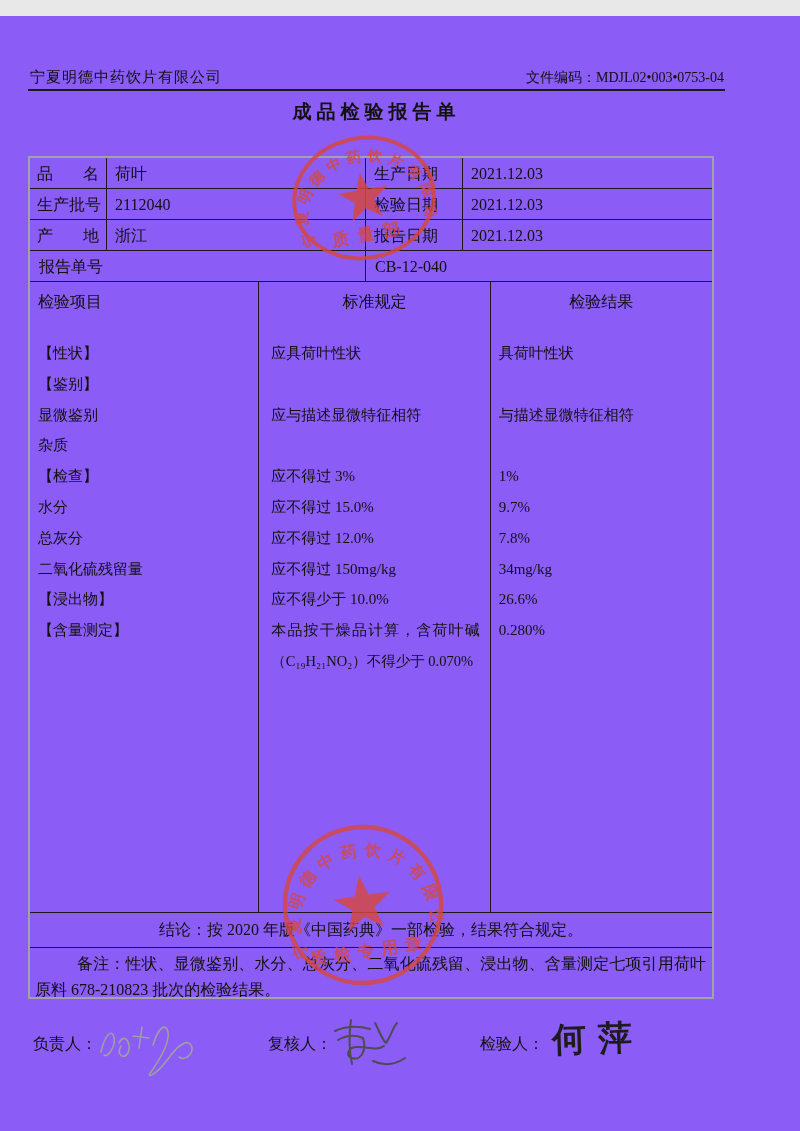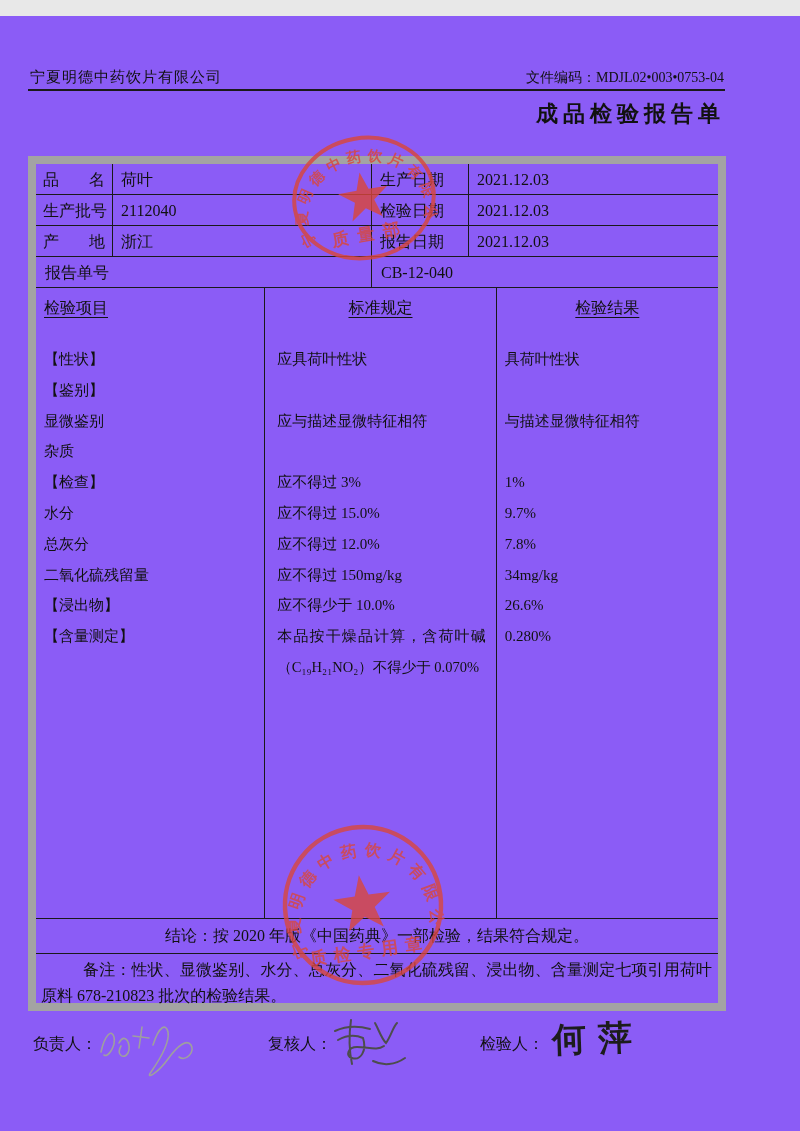--- a/index.html
+++ b/index.html
@@ -3,46 +3,46 @@
 <meta charset="utf-8">
 <style>
   html,body{margin:0;padding:0;background:#e8e8e8;}
   .page{position:relative;width:800px;height:1131px;background:#8b5cf6;margin:16px auto;
         font-family:"Liberation Serif","DejaVu Serif",serif;color:#111;overflow:hidden;}
 
   
   .hdr-left{position:absolute;left:30px;top:52px;font-size:15px;letter-spacing:1px;}
   .hdr-right{position:absolute;right:76px;top:53px;font-size:14px;}
   .hdr-rule{position:absolute;left:28px;top:73px;width:697px;height:2px;background:#1a1a1a;}
-  .title{position:absolute;left:28px;top:83px;width:697px;text-align:right;
+  .title{position:absolute;left:28px;top:83px;width:697px;text-align:center;
          font-family:"Liberation Sans","DejaVu Sans",sans-serif;font-weight:bold;
-         font-size:22px;letter-spacing:5px;}
+         font-size:19px;letter-spacing:5px;}
 
   
-  .table{position:absolute;left:28px;top:140px;width:682px;border:8px solid #a3a3a3;}
+  .table{position:absolute;left:28px;top:140px;width:682px;border:2px solid #a3a3a3;}
   .info{display:grid;grid-template-columns:76px 259px 97px 250px;}
   .ic{height:31px;line-height:31px;font-size:16px;padding:0 8px;box-sizing:border-box;
       border-bottom:1.5px solid #1a1a1a;white-space:nowrap;overflow:hidden;}
   .ic.lab{text-align:justify;text-align-last:justify;padding:0 7px;}
   .ic.bl{border-left:1.5px solid #1a1a1a;}
   .rrow{display:grid;grid-template-columns:335px 347px;}
   .rc{height:31px;line-height:31px;font-size:16px;padding:0 9px;box-sizing:border-box;
       border-bottom:1.5px solid #1a1a1a;}
   .rc.bl{border-left:1.5px solid #1a1a1a;}
 
   
   .detail{display:flex;height:630px;}
   .dcol{box-sizing:border-box;overflow:hidden;}
   .dcol1{width:230px;}
   .dcol2{width:233px;border-left:1.5px solid #1a1a1a;}
   .dcol3{width:224px;border-left:1.5px solid #1a1a1a;}
   .dhead{height:56px;padding-top:10px;font-size:16px;box-sizing:border-box;}
   .dcol1 .dhead{padding-left:8px;}
   .dcol2 .dhead,.dcol3 .dhead{text-align:center;}
-  .dhead span{text-decoration:underline;text-underline-offset:4px;text-align:center;}
+  .dhead span{text-underline-offset:4px;text-align:center;}
   .line{height:30.8px;line-height:30.8px;font-size:15px;white-space:nowrap;box-sizing:border-box;}
   .dcol1 .line{padding-left:8px;}
   .dcol2 .line{padding-left:12px;}
   .dcol3 .line{padding-left:8px;}
   .line.spread{padding-right:10px;white-space:normal;text-align:justify;text-align-last:justify;}
   .line.formula{font-size:14.5px;}
 
   
   .concl{height:34px;line-height:34px;border-top:1.5px solid #1a1a1a;text-align:center;
          font-size:16px;}

